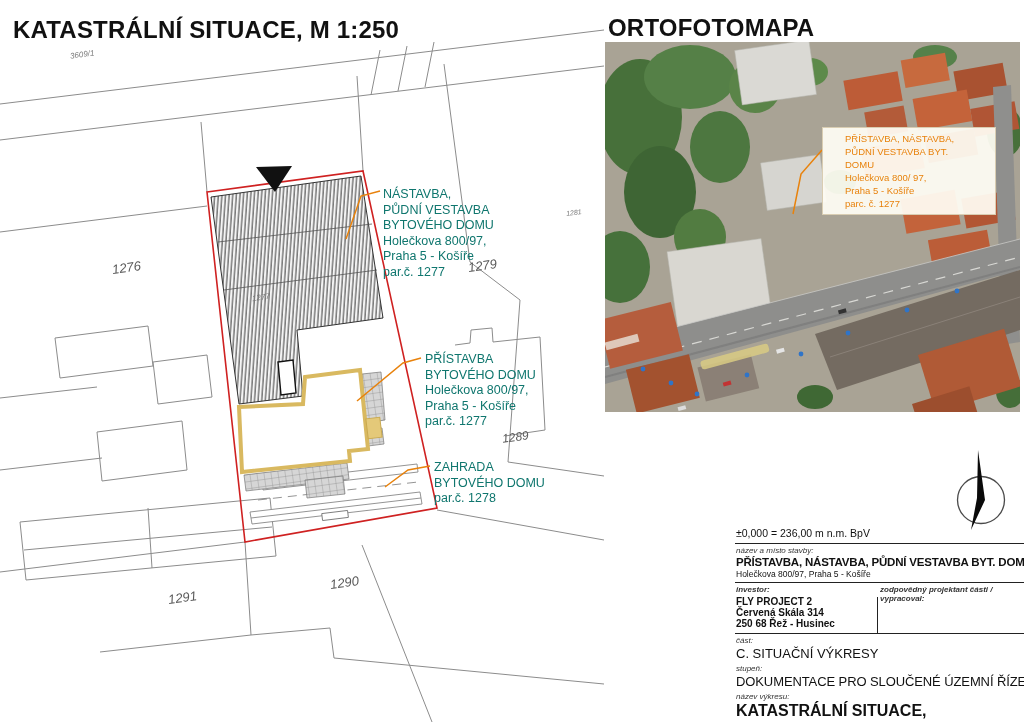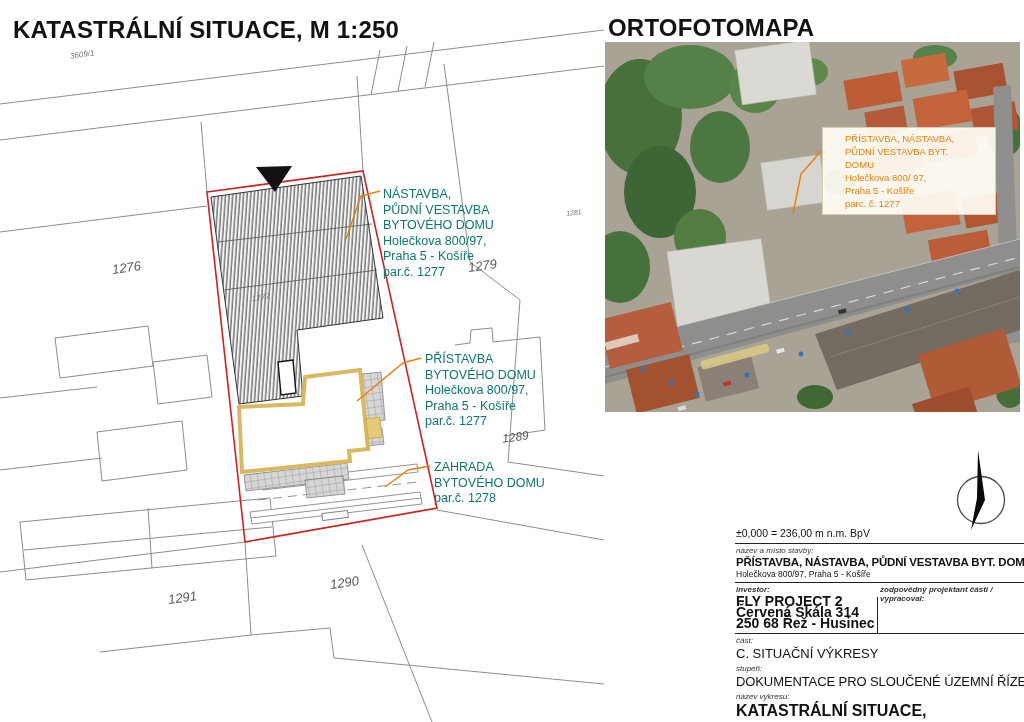--- a/index.html
+++ b/index.html
@@ -38,21 +38,21 @@
   .tb { position:absolute; left:735px; top:519px; width:289px; font-size:9px; color:#111; }
   .tb .hline { border-top:1px solid #222; }
   .tb .dbl { border-top:1px solid #222; border-bottom:1px solid #222; height:3px; }
   .tb .lab { font-style:italic; font-size:8px; color:#333; }
   .tb .elev { font-size:10.5px; padding:0 0 4px 1px;margin-top:8px; }
   .tb .site { padding:2px 0 3px 1px; }
   .tb .site-name { font-size:11.5px; font-weight:bold; letter-spacing:-.2px; padding:1px 0; white-space:nowrap; }
   .tb .site-addr { font-size:8.5px; }
   .tb .parties { display:flex; padding:2px 0 4px 1px; position:relative;font-weight:bold; }
   .tb .party { width:50%; }
-  .tb .party .val { white-space:pre-line; font-size:14px; line-height:11px; margin-top:2px; }
+  .tb .party .val { white-space:pre-line; font-size:10px; line-height:11px; margin-top:2px; }
   .tb .pdiv { position:absolute; left:142px; top:14px; bottom:0; width:1px; background:#222; }
   .tb .sec { padding:2px 0 3px 1px; }
   .tb .sec .val { font-size:13px; margin-top:1px; }
   .tb .stage-val { font-size:8px; letter-spacing:-.1px; white-space:nowrap; }
   .tb .drawing-val { font-size:16px; font-weight:bold; margin-top:1px; }
   .tb .foot { display:flex; }
   .tb .fcell { padding:2px 0 2px 4px; height:25px; }
   .tb .fcell + .fcell { border-left:1px solid #222; }
   .tb .fval { font-size:9.5px; margin-top:2px; }
 </style>

